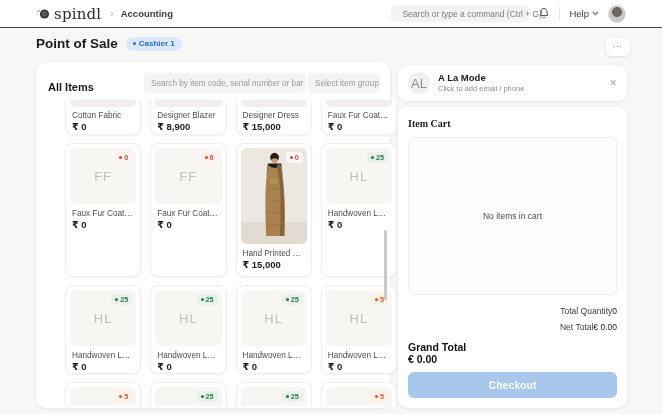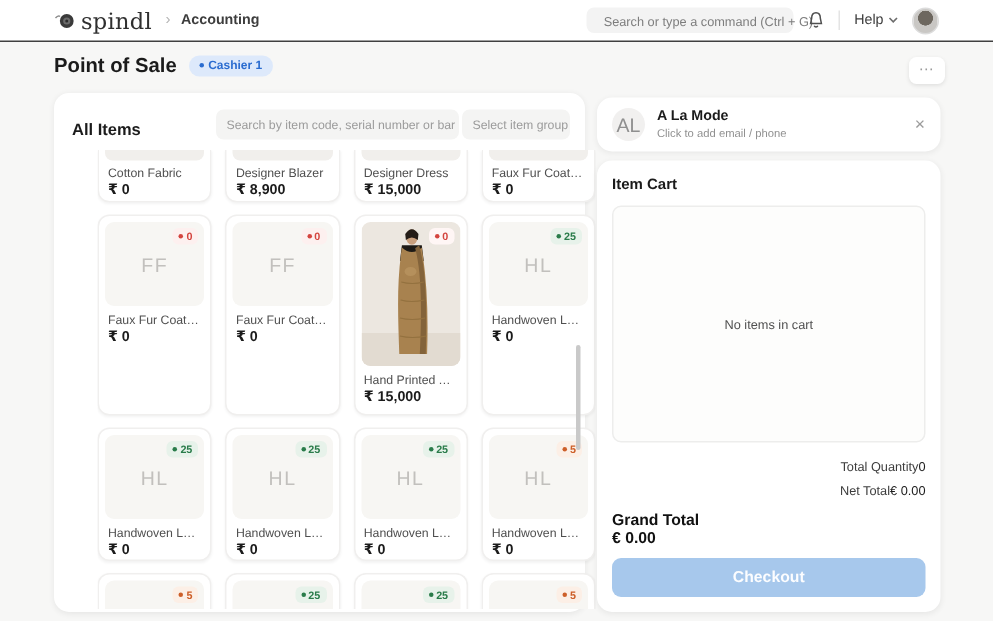--- a/index.html
+++ b/index.html
@@ -124,21 +124,21 @@
   }
   .cust-name { font-size:9.5px; font-weight:700; color:#1b1b1b; line-height:1.25; }
   .cust-sub { font-size:7.5px; color:#909090; line-height:1.25; }
   .cust-close { margin-left:auto; color:#9b9b9b; font-size:9px; }
 
   .cart-card {
     position:absolute; left:398px; top:107px; width:229px; height:301px;
     background:#fff; border-radius:10px; box-shadow:0 1px 4px rgba(0,0,0,.07);
     display:flex; flex-direction:column; padding:11px 10px 10px 10px;
   }
-  .cart-title { font-size:10px; font-weight:700; color:#1b1b1b; }
+  .cart-title { font-size:10px; font-weight:700; color:#1b1b1b;font-family:Liberation Serif, serif; }
   .cart-empty {
     margin-top:8px; flex:1; border:1px solid #ededec; border-radius:6px;
     background:#fdfdfc; display:flex; align-items:center; justify-content:center;
     font-size:8.5px; color:#4f4f4f;
   }
   .totals { margin-top:8px; }
   .trow { display:flex; justify-content:flex-end; font-size:8.5px; color:#3c3c3c; padding:3px 0; }
   .trow .tval { color:#1b1b1b; }
   .grand { display:flex; justify-content:space-between; font-size:10.5px; font-weight:700; color:#111; padding:6px 0 7px 0;flex-direction:column; }
   .checkout-btn {

